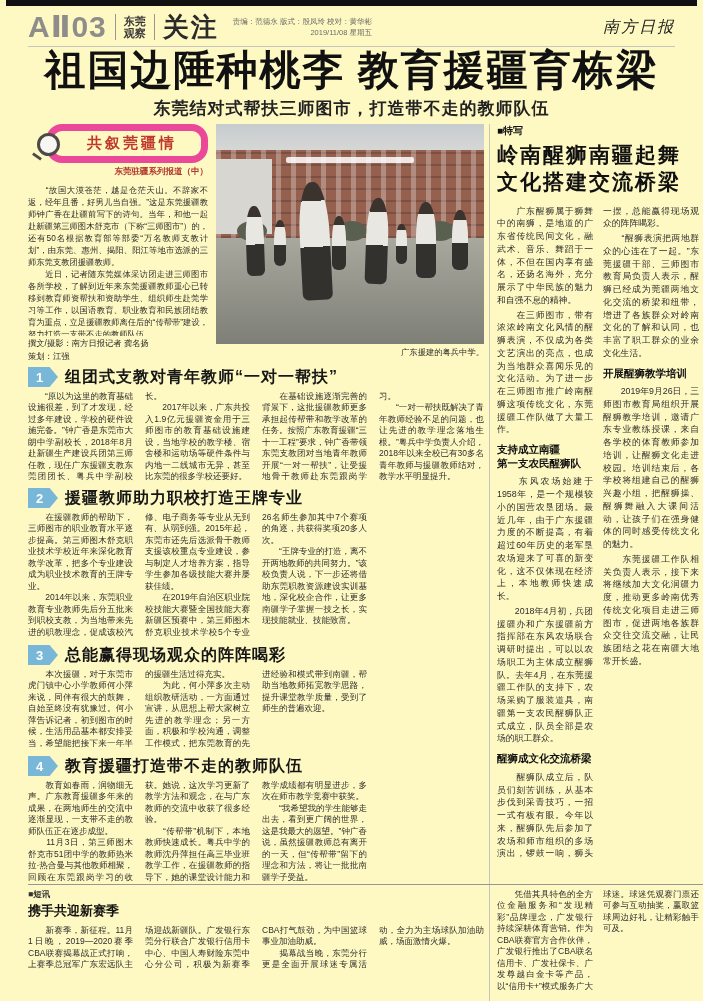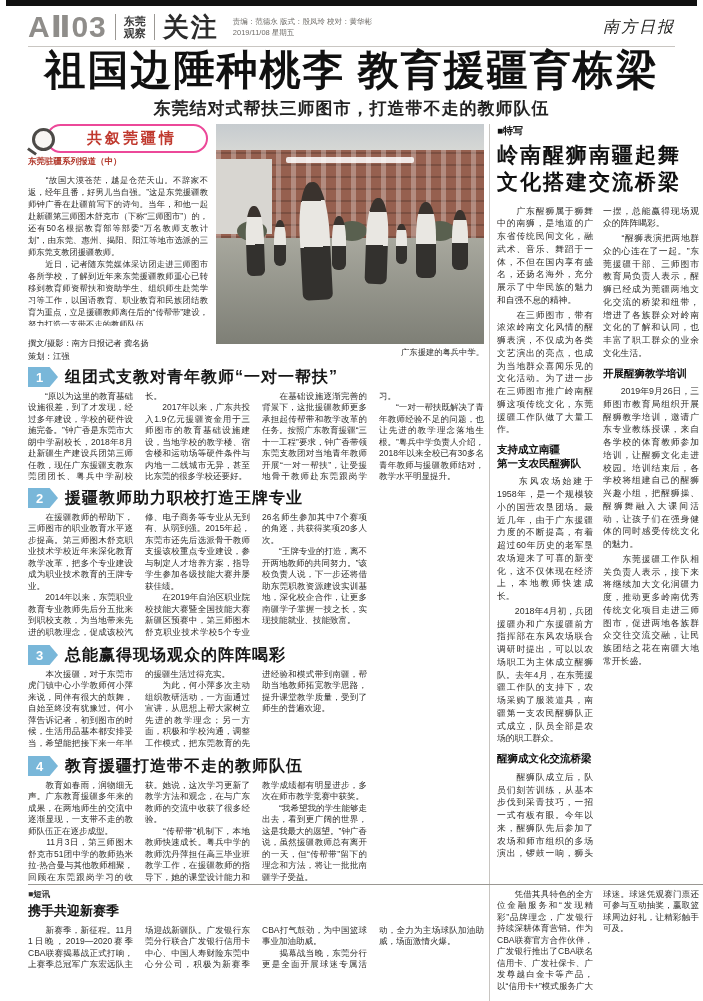--- a/index.html
+++ b/index.html
@@ -1,52 +1,52 @@
 <!DOCTYPE html>
 <html><head>
 <meta charset="utf-8">
 <style>
   html,body{margin:0;padding:0;background:#e9e7e4;}
-  .page{position:relative;width:703px;height:1001px;margin:0 auto;background:#ffffff;
+  .page{position:relative;width:703px;height:1001px;margin:0 auto;background:#fef9c3;
         overflow:hidden;font-family:"Liberation Sans","DejaVu Sans",sans-serif;color:#222;}
   .topbar{position:absolute;left:6px;top:0;width:691px;height:6px;background:#111;}
 
   
   .header{position:absolute;left:28px;top:12px;width:647px;height:30px;
           display:flex;align-items:center;border-bottom:1px solid #c9c6c2;padding-bottom:4px;}
   .pageno{font-size:30px;font-weight:bold;color:#8f8d8a;letter-spacing:1px;line-height:1;}
   .hdiv{width:1px;height:26px;background:#9b9894;margin:0 8px;}
   .secstack{font-size:11px;font-weight:bold;line-height:1.1;color:#3a3a3a;white-space:pre-line;}
   .secfocus{font-size:26px;font-weight:bold;color:#2b2b2b;line-height:1;letter-spacing:2px;}
-  .hmeta{margin-left:14px;font-size:7.5px;color:#6e6c68;line-height:1.5;}
+  .hmeta{margin-left:14px;font-size:7.5px;color:#6e6c68;line-height:1.5;text-align:right;}
   .masthead{margin-left:auto;font-family:"Liberation Serif","DejaVu Serif",serif;
             font-style:italic;font-weight:normal;font-size:16px;color:#1d1d1b;letter-spacing:2px;}
 
   
   .headline{position:absolute;left:0;top:48px;width:703px;text-align:center;
             font-family:"Liberation Serif","DejaVu Serif",serif;font-weight:900;
             font-size:41px;line-height:1.1;color:#111;letter-spacing:2px;white-space:nowrap;}
   .deck{position:absolute;left:0;top:97px;width:703px;text-align:center;
         font-size:17px;font-weight:bold;color:#222;letter-spacing:1px;}
 
   
   .main{position:absolute;left:28px;top:124px;width:456px;}
   .vrule{position:absolute;left:489px;top:124px;width:1px;height:877px;background:#c8c5c1;}
   .rightcol{position:absolute;left:497px;top:124px;width:202px;}
 
   .toprow{display:flex;height:238px;}
   .sidebar{width:180px;display:flex;flex-direction:column;}
-  .badge{position:relative;border:2px solid #ec4899;border-radius:16px;margin-left:18px;
+  .badge{position:relative;border:7px solid #ec4899;border-radius:16px;margin-left:18px;
          padding:3px 6px 3px 16px;text-align:center;color:#c0392e;font-weight:bold;
          font-size:15px;letter-spacing:3px;}
   .mag{position:absolute;left:-16px;top:2px;width:17px;height:17px;border:3px solid #4c4a47;
        border-radius:50%;background:#f8f6f3;}
   .mag:after{content:"";position:absolute;left:-8px;bottom:-5px;width:10px;height:3px;
              background:#4c4a47;transform:rotate(35deg);}
-  .series{margin-top:3px;text-align:left;font-size:8.5px;font-weight:bold;color:#b2392c;}
+  .series{margin-top:3px;text-align:right;font-size:8.5px;font-weight:bold;color:#b2392c;}
   .sbtext{margin-top:6px;height:152px;overflow:hidden;font-size:8.3px;line-height:1.45;
           text-align:justify;color:#2e2d2b;white-space:pre-line;}
   .sbcredit{margin-top:auto;font-size:8.3px;line-height:1.5;color:#1f1f1f;white-space:pre-line;}
 
   
   .photowrap{width:268px;margin-left:8px;}
   .photo{position:relative;width:268px;height:220px;overflow:hidden;background:#cfd2d4;}
   .ph-sky{position:absolute;left:0;top:0;width:100%;height:14%;
           background:linear-gradient(#c6cbcf,#d9dad6);}
   .ph-bld{position:absolute;left:0;top:12%;width:100%;height:40%;background:#96604f;

